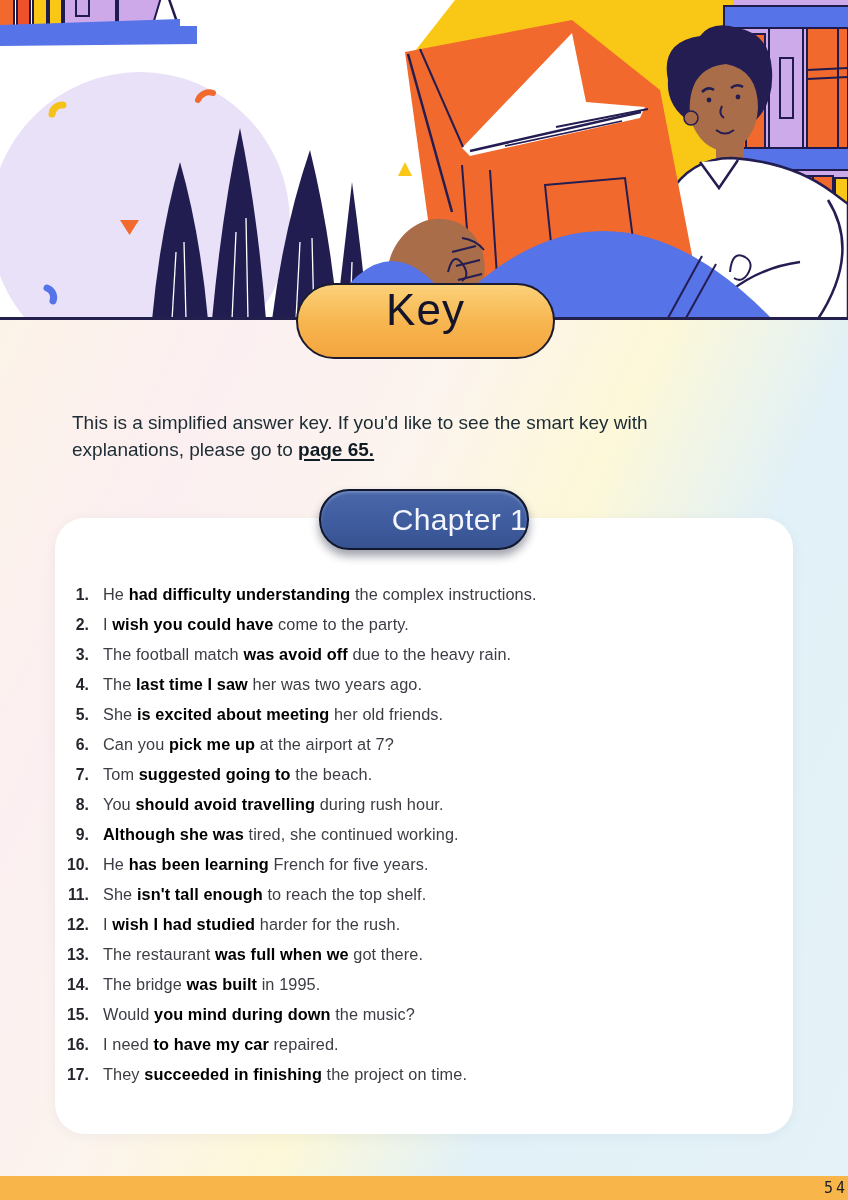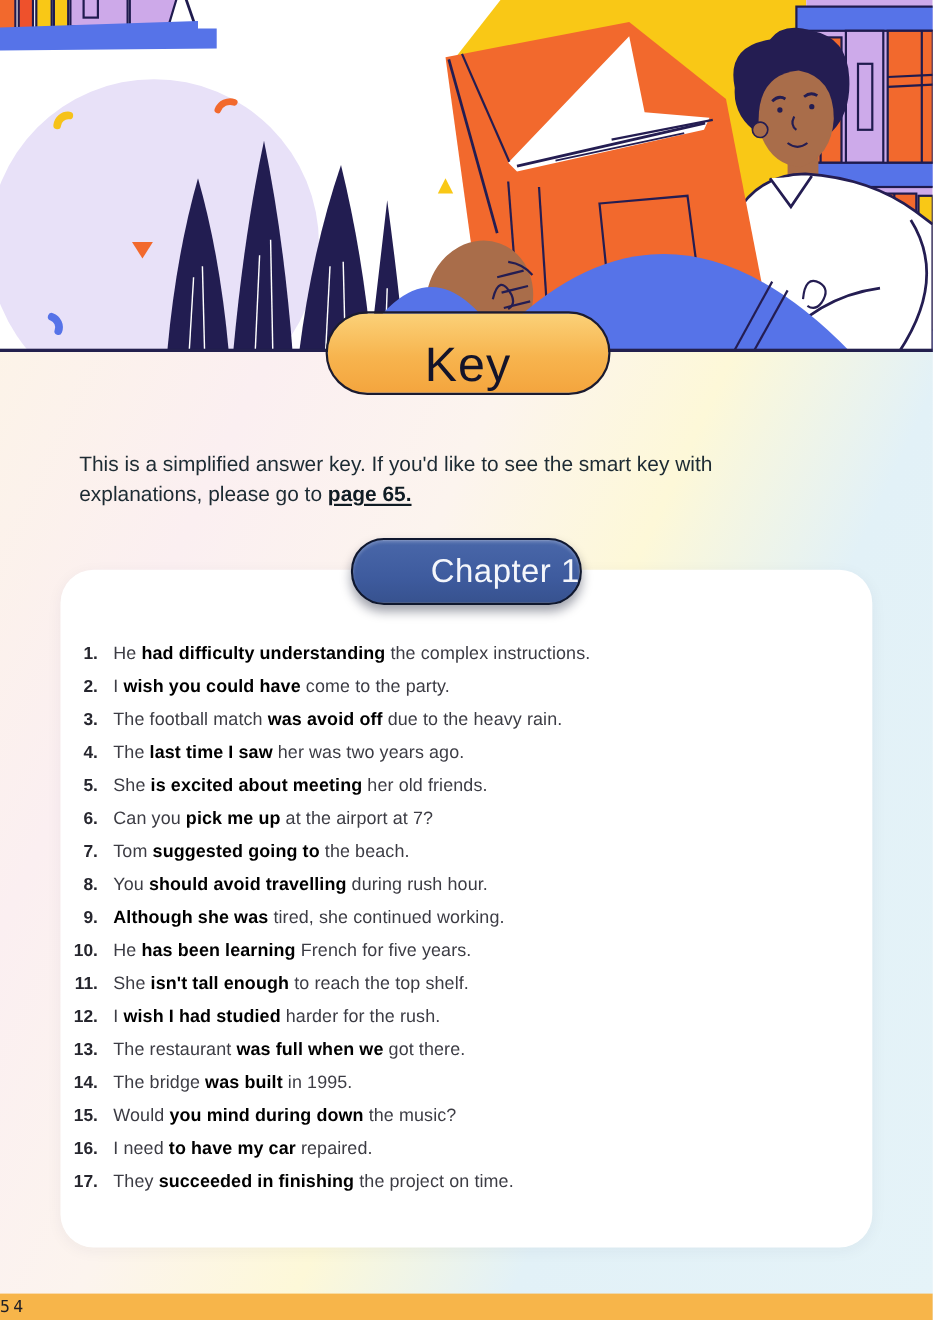--- a/index.html
+++ b/index.html
@@ -14,21 +14,21 @@
   .hero{
     position:absolute;top:0;left:0;width:848px;height:320px;
     background:#ffffff;
   }
   .hero svg{display:block;}
   
   .key-badge{
     position:absolute;top:283px;left:296px;width:255px;height:72px;
     border:2.5px solid #1b1b30;border-radius:40px;
     background:linear-gradient(180deg,#fbd178 0%,#f7b44e 55%,#f4a53e 100%);
-    display:flex;align-items:flex-end;justify-content:center;
+    display:flex;align-items:flex-start;justify-content:center;
     font-size:44px;font-weight:300;color:#14142a;letter-spacing:1px;
     z-index:5;
   }
   
   .intro{
     position:absolute;top:391px;left:72px;width:662px;
     font-size:19px;line-height:26.5px;color:#1d2b33;font-weight:500;
   }
   .intro .page-link{
     font-weight:700;color:#101c24;
@@ -63,21 +63,21 @@
   .num{
     flex:0 0 26px;text-align:right;margin-right:14px;
     font-weight:700;color:#26262e;font-size:15.8px;
   }
   .sentence{color:#3c3c44;letter-spacing:.1px;}
   .hl{color:#000000;font-weight:700;}
   
   .footer-bar{
     position:absolute;left:0;bottom:0;width:848px;height:24px;
     background:#f7b54a;
-    display:flex;align-items:center;justify-content:flex-start;
+    display:flex;align-items:center;justify-content:flex-end;
   }
   .page-number{
     font-family:"DejaVu Sans Mono",monospace;
     font-size:15px;letter-spacing:3px;color:#1e1e26;
   }
 </style>
 </head>
 <body>
 
 <div class="page">

